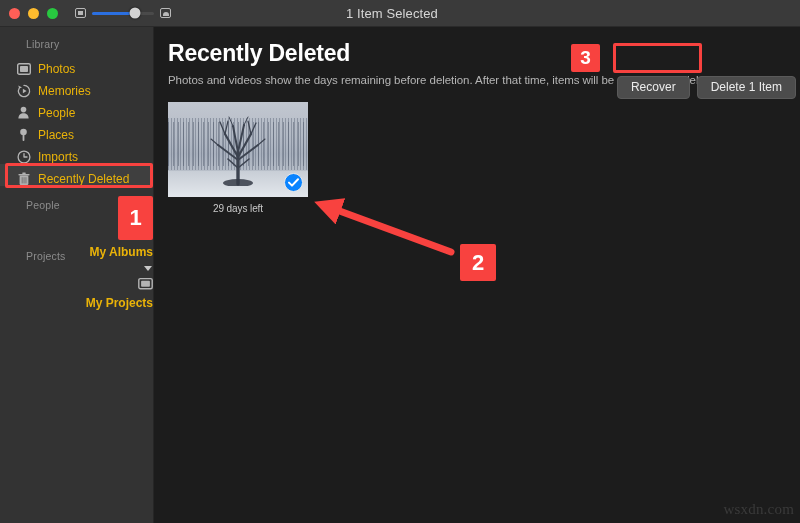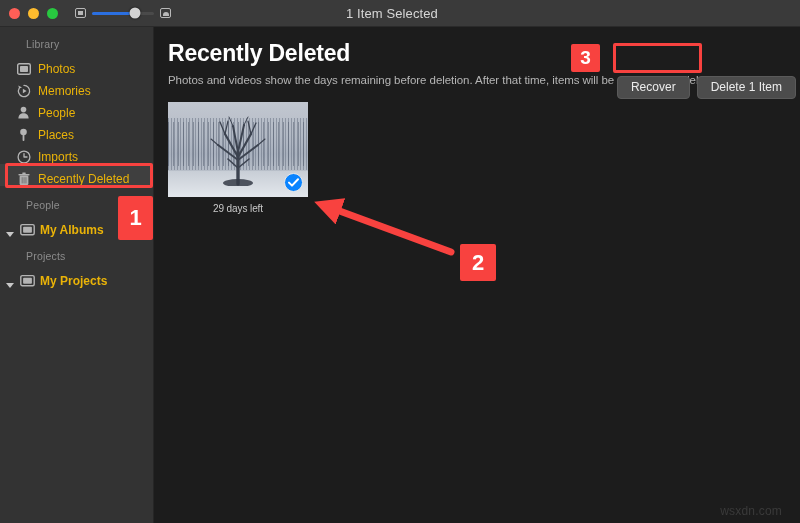--- a/index.html
+++ b/index.html
@@ -93,21 +93,21 @@
     color: #b4b4b4;
   }
   .nav-item .ico svg { display: block; }
   .disc {
     width: 0; height: 0; flex: 0 0 auto;
     border-left: 4.5px solid transparent;
     border-right: 4.5px solid transparent;
     border-top: 5.5px solid #c8c8c8;
     margin-right: 1px;
   }
-  .nav-item.tree { padding-left: 6px; gap: 5px; }
+  .nav-item.tree { padding-left: 6px; gap: 5px; flex-direction: column; }
   .nav-item.tree .lbl { font-weight: bold; font-size: 12px; }
 
   
   .main {
     flex: 1; background: #1c1c1c;
     position: relative; padding: 13px 0 0 14px;
     min-width: 0;
   }
   .page-title {
     font-size: 23px; font-weight: bold; color: #ffffff;
@@ -180,22 +180,22 @@
   }
   .anno-num {
     position: absolute; background: #f8423f; color: #ffffff;
     font-size: 22px; font-weight: bold;
     display: flex; align-items: center; justify-content: center;
     border-radius: 2px; pointer-events: none;
   }
   .anno-arrow { position: absolute; pointer-events: none; }
 
   .watermark {
-    position: absolute; right: 18px; bottom: 5px;
-    font-size: 12px; color: #3a3a3a; letter-spacing: 0.2px;
+    position: absolute; right: 6px; bottom: 5px;
+    font-size: 15px; color: #3a3a3a; letter-spacing: 0.2px; font-family: Liberation Serif, serif;
   }
 </style>
 </head>
 <body>
 
 <div class="window">
 
   <div class="titlebar">
     <div class="traffic">
       <div class="light red"></div>

